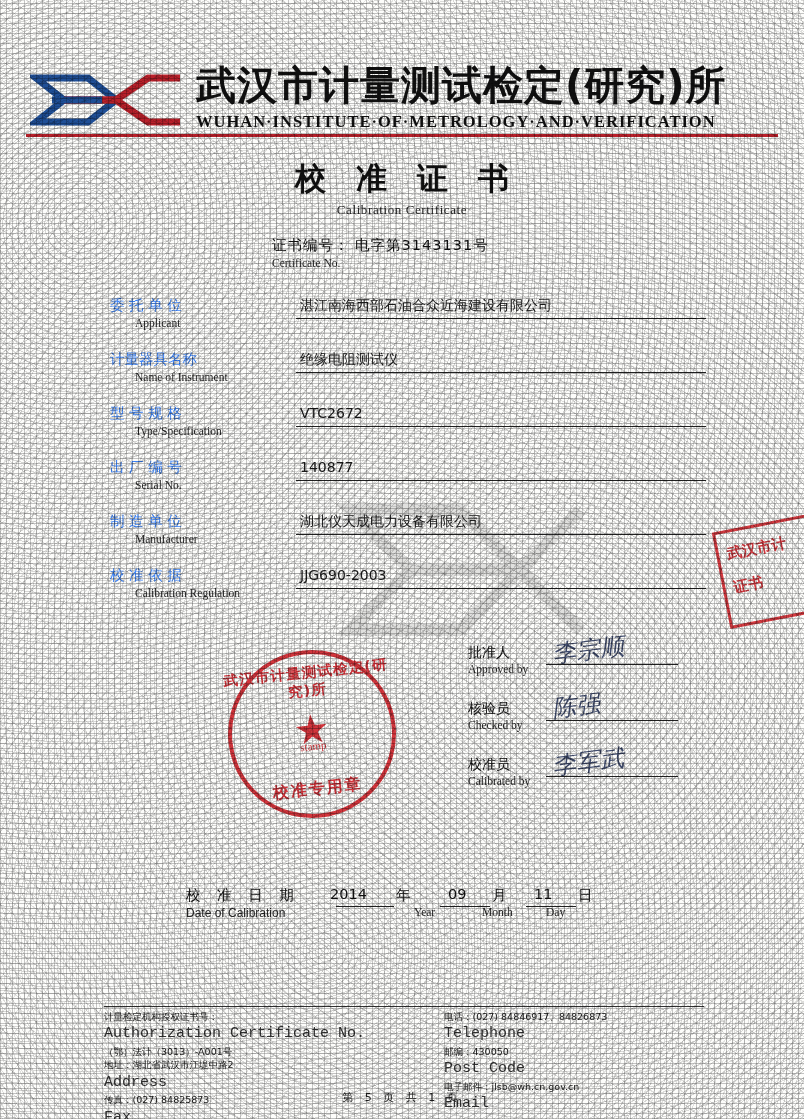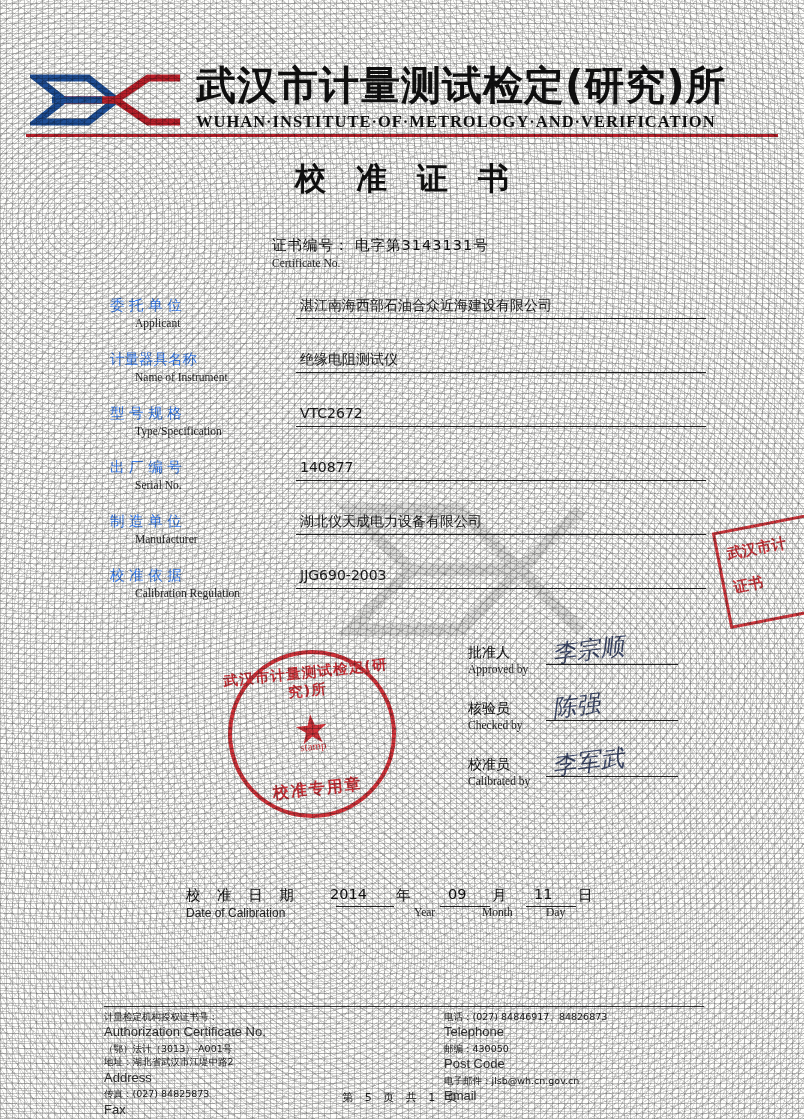--- a/index.html
+++ b/index.html
@@ -284,21 +284,21 @@
     top: 1010px;
     width: 610px;
     font-family: "DejaVu Sans", sans-serif;
     font-size: 9.5px;
     color: #1b1b1b;
     line-height: 1.42;
   }
   .footer .col-l { position: absolute; left: 0; top: 0; width: 330px; }
   .footer .col-r { position: absolute; left: 340px; top: 0; width: 280px; }
   .footer .ln { white-space: nowrap; }
-  .footer .en { font-family: Liberation Sans, sans-serif; font-size: 13px; color: #333; }
+  .footer .en { font-family: Liberation Mono, monospace; font-size: 15px; color: #333; }
   .page-no {
     position: absolute;
     top: 1090px;
     left: 0;
     width: 804px;
     text-align: center;
     font-family: "DejaVu Sans", sans-serif;
     font-size: 11px;
     color: #222;
     letter-spacing: 4px;
@@ -403,20 +403,21 @@
           <path d="M34 40 L86 40 L118 62 L150 62" fill="none" stroke="#b9202a" stroke-width="7"></path>
           <path d="M22 40 L72 40" stroke="#1f4f97" stroke-width="7" fill="none"></path>
         </svg>
       </div>
       <div class="org-title">武汉市计量测试检定(研究)所</div>
       <div class="org-title-en">WUHAN·INSTITUTE·OF·METROLOGY·AND·VERIFICATION</div>
       <div class="rule-red"></div>
     </div>
 
     <div class="cert-title">校准证书</div>
+    <div class="cert-title-en">Calibration Certificate</div>
 
     <div class="cert-no-row">
       <span>证书编号：</span>
       <span>电字第3143131号</span>
     </div>
     <div class="cert-no-en">Certificate No.</div>
 
     <div class="field" style="top:296px;">
       <div class="label-cn">委 托 单 位</div>
       <div class="label-en">Applicant</div>

